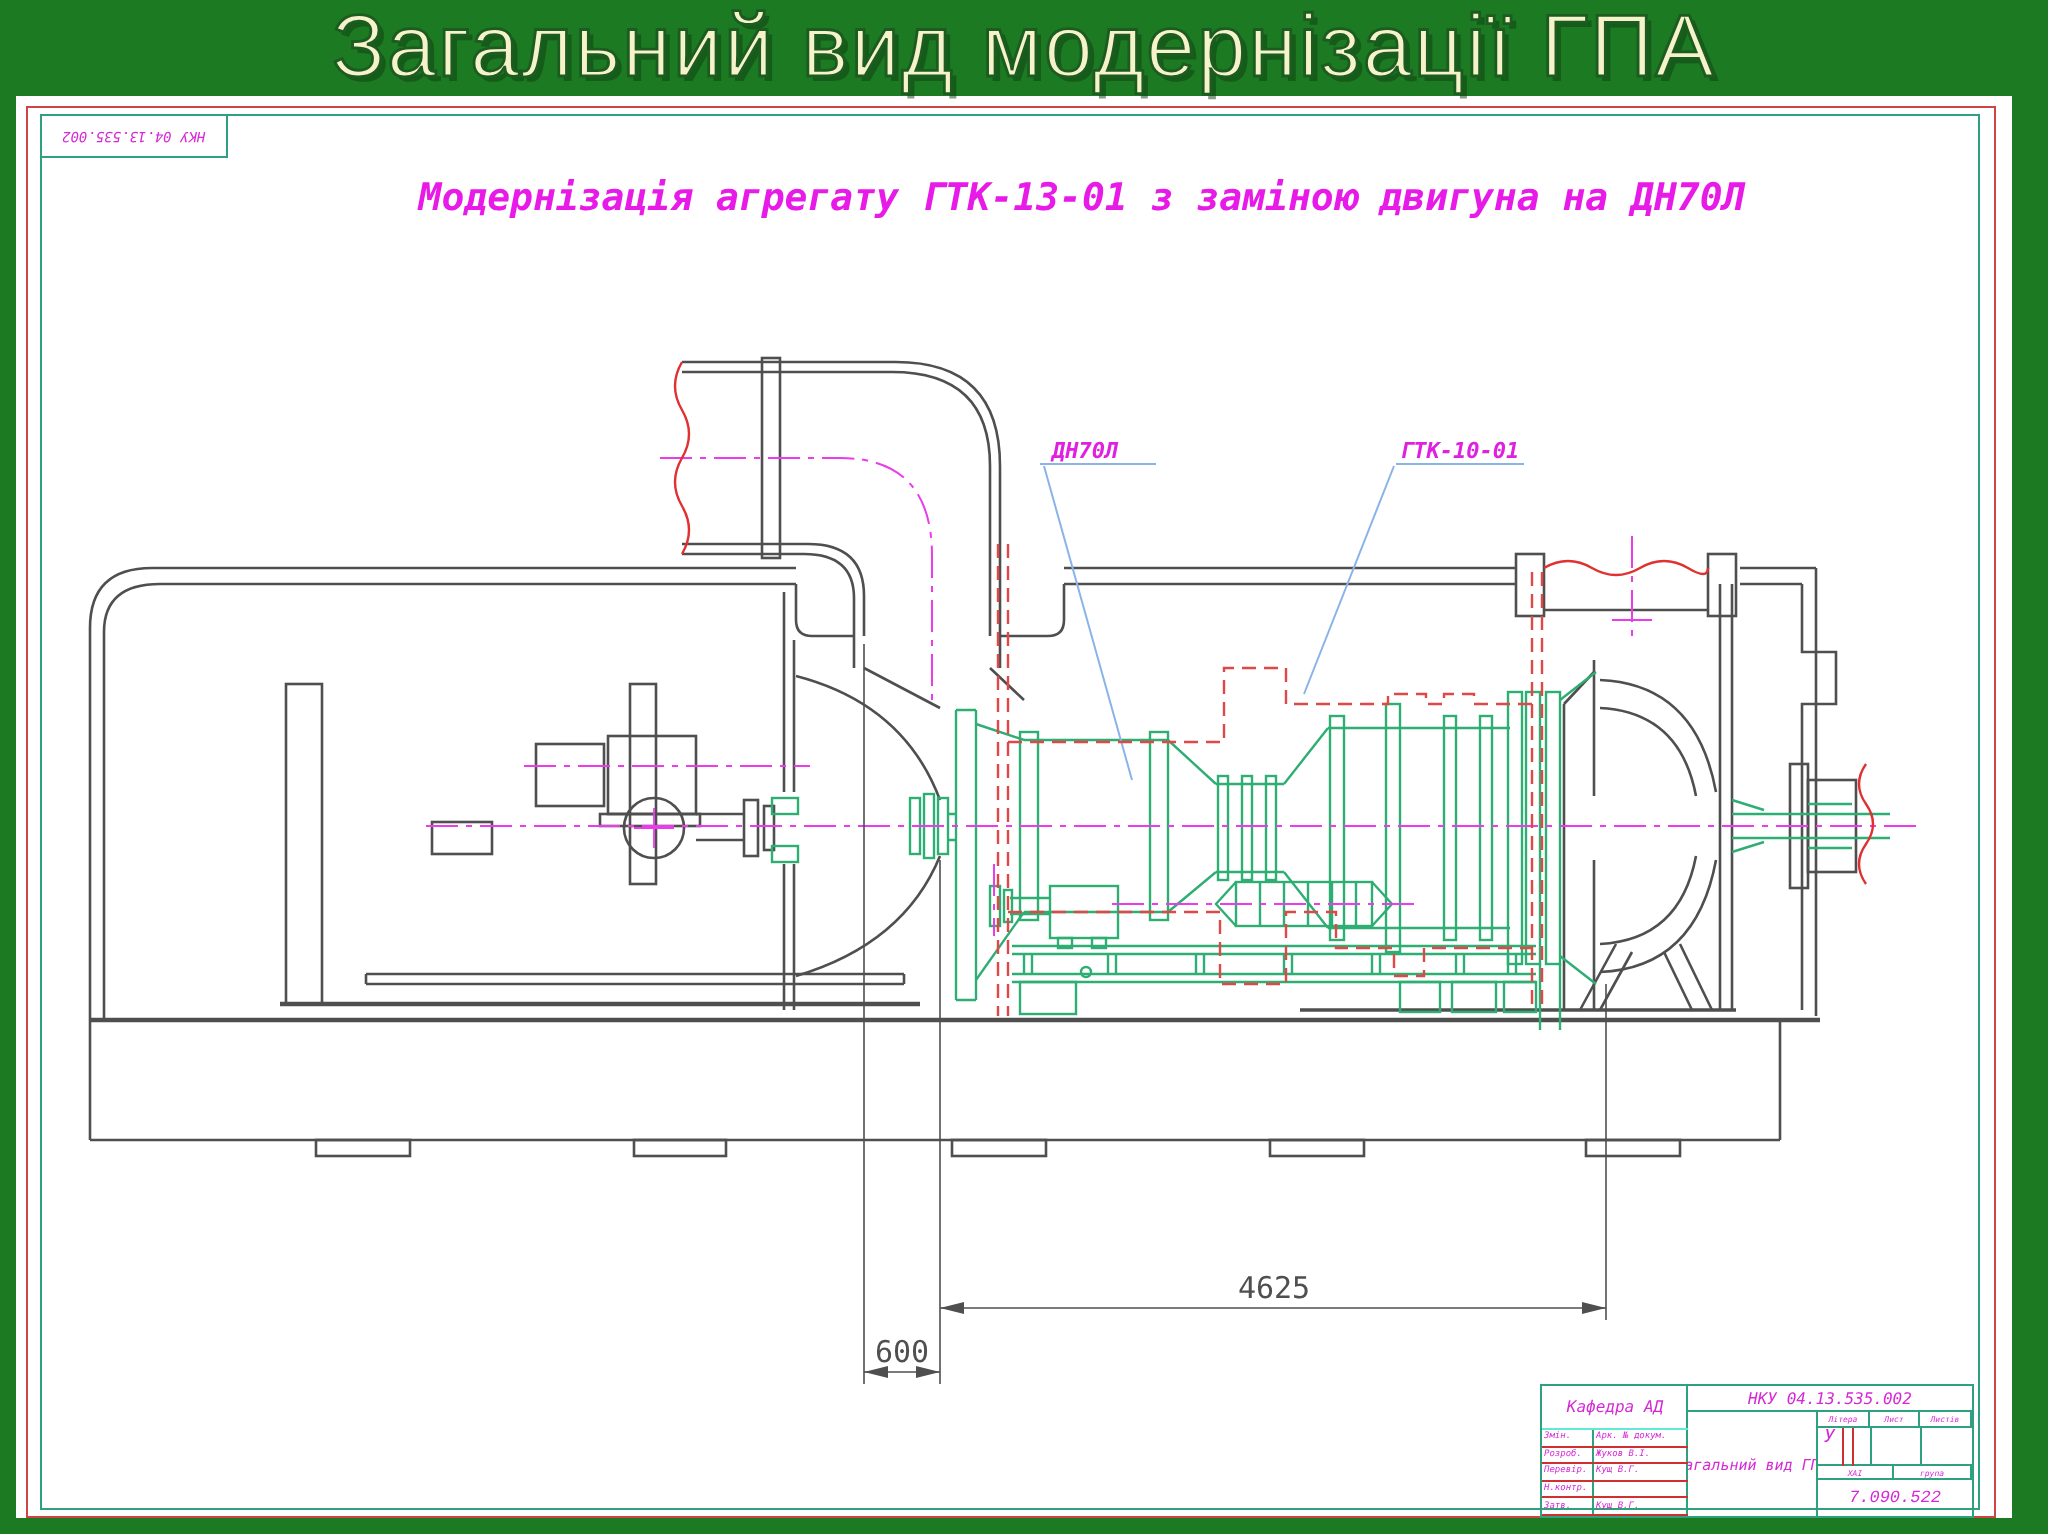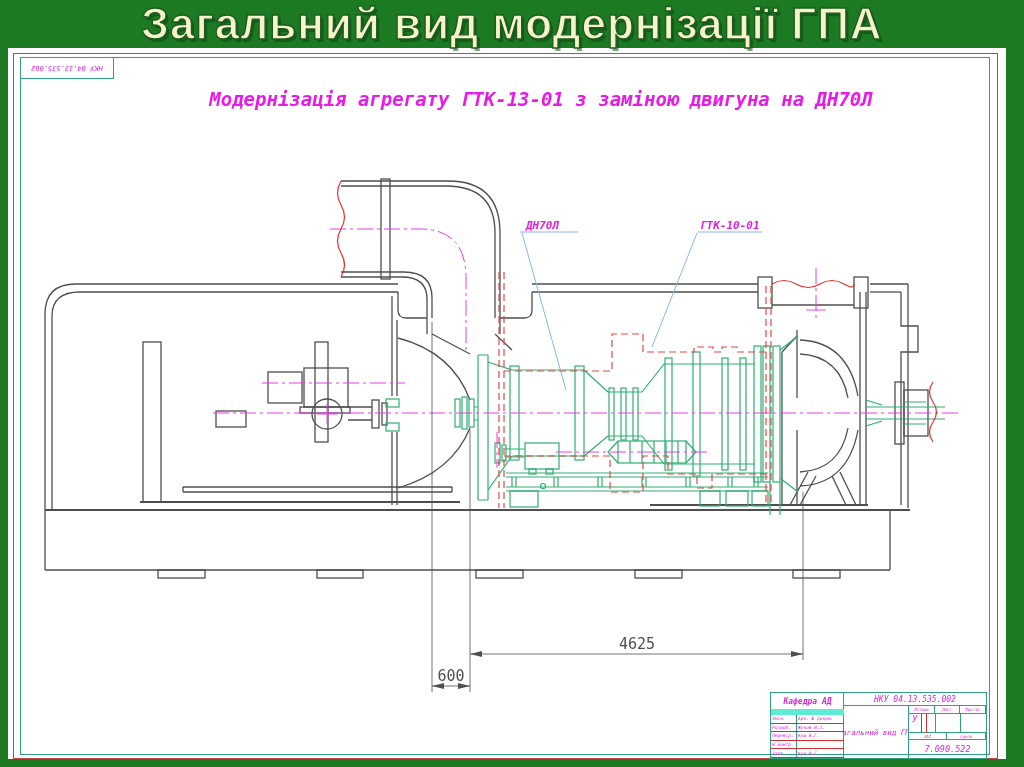--- a/index.html
+++ b/index.html
@@ -1,21 +1,21 @@
 <!DOCTYPE html>
 <html><head>
 <meta charset="utf-8">
 <style>
   html,body{margin:0;padding:0;}
   body{width:1024px;height:767px;position:relative;background:#1b7a22;overflow:hidden;
        font-family:"Liberation Sans",sans-serif;}
   .slide{position:absolute;left:0;top:0;width:1024px;height:767px;}
   .title-band{position:absolute;left:0;top:0;width:1024px;height:48px;background:#1b7a22;
       display:flex;align-items:center;justify-content:center;}
-  .main-title{font-family:"Liberation Sans",sans-serif;font-weight:bold;font-size:44px;
+  .main-title{font-family:"Liberation Sans",sans-serif;font-weight:normal;font-size:44px;
       letter-spacing:1px;color:#f6f2c9;-webkit-text-stroke:1.4px #1d5c21;
       text-shadow:2.5px 2.5px 0 rgba(15,60,15,.5);white-space:nowrap;}
   .sheet{position:absolute;left:8px;top:48px;width:998px;height:711px;background:#ffffff;}
   .frame-red{position:absolute;left:13px;top:53px;width:983px;height:704px;
       border:1px solid #cc4444;}
   .frame-green{position:absolute;left:20px;top:57px;width:968px;height:696px;
       border:1px solid #2fa080;}
   .corner-stamp{position:absolute;left:20px;top:57px;width:92px;height:20px;
       border:1px solid #2fa080;display:flex;align-items:center;justify-content:center;}
   .corner-stamp span{display:block;transform:rotate(180deg);
@@ -27,40 +27,40 @@
   .draw-label{font-style:italic;font-weight:bold;font-size:11px;fill:#e020e0;}
   .dim-text{font-size:15px;fill:#4f4f4f;}
 
   
   .tb{position:absolute;left:770px;top:692px;width:215px;height:65px;
       border:1px solid #2fa080;font-family:"DejaVu Sans Mono",monospace;color:#d629d6;
       font-style:italic;}
   .tb *{box-sizing:border-box;position:absolute;}
   .tb .cell{display:flex;align-items:center;justify-content:center;white-space:nowrap;overflow:hidden;}
   .tb-left{left:0;top:0;width:73px;height:65px;border-right:1px solid #2fa080;}
-  .tb-dept{left:0;top:0;width:73px;height:22px;border-bottom:6px solid #5eead4;font-size:8px;font-weight:bold;}
+  .tb-dept{left:0;top:0;width:73px;height:22px;border-bottom:1px solid #5eead4;font-size:8px;}
   .tb-rows{left:0;top:22px;width:73px;height:43px;}
   .tb-row{left:0;width:73px;height:8.6px;border-bottom:1px solid #d03030;display:flex;position:absolute;}
   .tb-row .rc1{position:static;width:26px;border-right:1px solid #2fa080;font-size:4.5px;
       display:flex;align-items:center;padding-left:1px;overflow:hidden;}
   .tb-row .rc2{position:static;width:47px;font-size:4.5px;display:flex;align-items:center;
       padding-left:1px;overflow:hidden;}
   .tb-right{left:73px;top:0;width:142px;height:65px;}
   .tb-doc{left:0;top:0;width:142px;height:13px;border-bottom:1px solid #2fa080;font-size:8px;}
   .tb-name{left:0;top:13px;width:65px;height:52px;border-right:1px solid #2fa080;font-size:7.5px;}
   .tb-lit-h{left:65px;top:13px;width:77px;height:8px;display:flex;position:absolute;}
   .tb-lit-h div{position:static;font-size:4px;font-style:italic;display:flex;align-items:center;
       justify-content:center;border-right:1px solid #2fa080;border-bottom:1px solid #2fa080;}
   .tb-lit-v{left:65px;top:21px;width:77px;height:19px;border-bottom:1px solid #2fa080;}
   .tb-u{left:3px;top:0;font-size:9px;}
   .redline{background:#d03030;width:1px;top:0;height:19px;}
   .tb-org-h{left:65px;top:40px;width:77px;height:7px;display:flex;position:absolute;}
   .tb-org-h div{position:static;font-size:4px;display:flex;align-items:center;justify-content:center;
       border-right:1px solid #2fa080;border-bottom:1px solid #2fa080;}
-  .tb-group{left:65px;top:47px;width:77px;height:18px;font-size:8.5px;}
+  .tb-group{left:65px;top:47px;width:77px;height:18px;font-size:8.5px;font-family:Liberation Mono, monospace;}
   .vline-g{background:#2fa080;width:1px;}
 </style>
 </head>
 <body>
 
 <div class="slide">
 
   <div class="sheet"></div>
 
   <div class="title-band">

